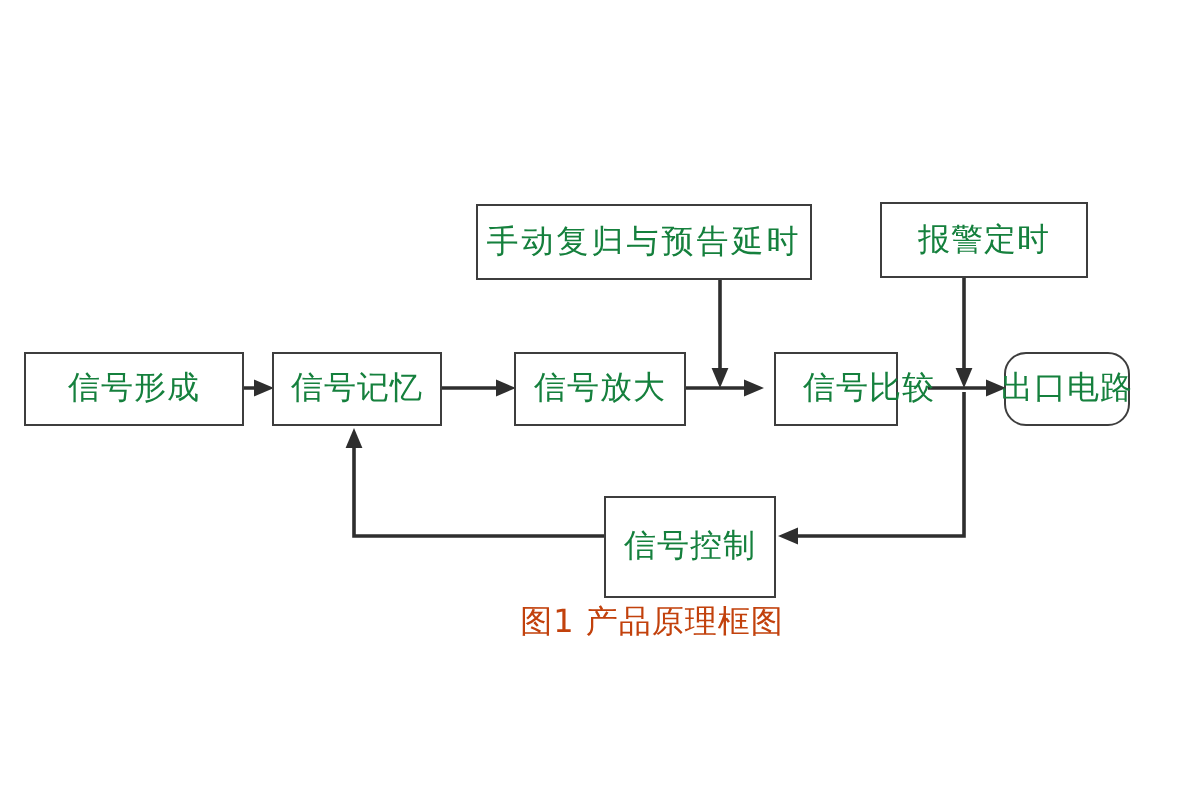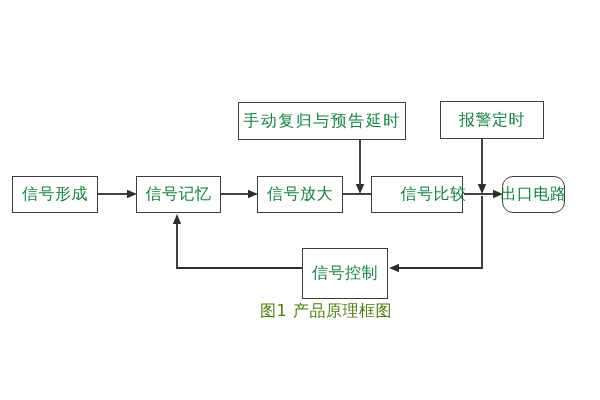--- a/index.html
+++ b/index.html
@@ -36,21 +36,21 @@
   #wires path { stroke: #2e2e2e; stroke-width: 1.8; fill: none; }
   #wires polygon { fill: #2e2e2e; stroke: none; }
   .caption {
     position: absolute;
     left: 226px;
     top: 301px;
     width: 200px;
     text-align: center;
     font-size: 16px;
     font-weight: 500;
-    color: #4d7c0f;
+    color: #c2410c;
     letter-spacing: 0.5px;
     white-space: nowrap;
   }
 </style>
 </head>
 <body>
 
 <div id="stage">
 
   <svg id="wires" viewBox="0 0 600 400" xmlns="http://www.w3.org/2000/svg">
@@ -81,33 +81,33 @@
     <g>
       <path d="M482 196 V268 H398"></path>
       <polygon points="389,268 399,263.8 399,272.2"></polygon>
     </g>
     <g>
       <path d="M302 268 H177 V223"></path>
       <polygon points="177,214 172.8,224 181.2,224"></polygon>
     </g>
   </svg>
 
-  <div class="node" style="left:12px; top:176px; width:86px; height:37px;">
+  <div class="node" style="left:12px; top:176px; width:110px; height:37px;">
     <span>信号形成</span>
   </div>
 
   <div class="node" style="left:136px; top:176px; width:85px; height:37px;justify-content:center;">
     <span>信号记忆</span>
   </div>
 
   <div class="node" style="left:257px; top:176px; width:86px; height:37px;">
     <span>信号放大</span>
   </div>
 
-  <div class="node" style="left:371px; top:176px; width:92px; height:37px;padding-left:33px;">
+  <div class="node" style="left:387px; top:176px; width:62px; height:37px;padding-left:33px;">
     <span>信号比较</span>
   </div>
 
   <div class="node" style="left:502px; top:176px; width:63px; height:37px;border-radius:11px;">
     <span>出口电路</span>
   </div>
 
   <div class="node wide" style="left:238px; top:102px; width:168px; height:38px;">
     <span>手动复归与预告延时</span>
   </div>

